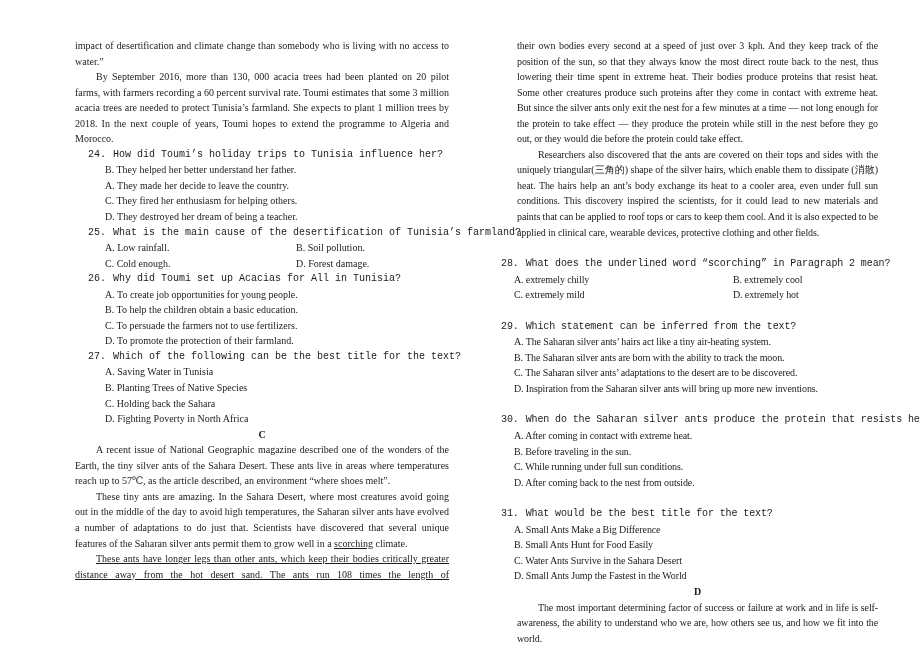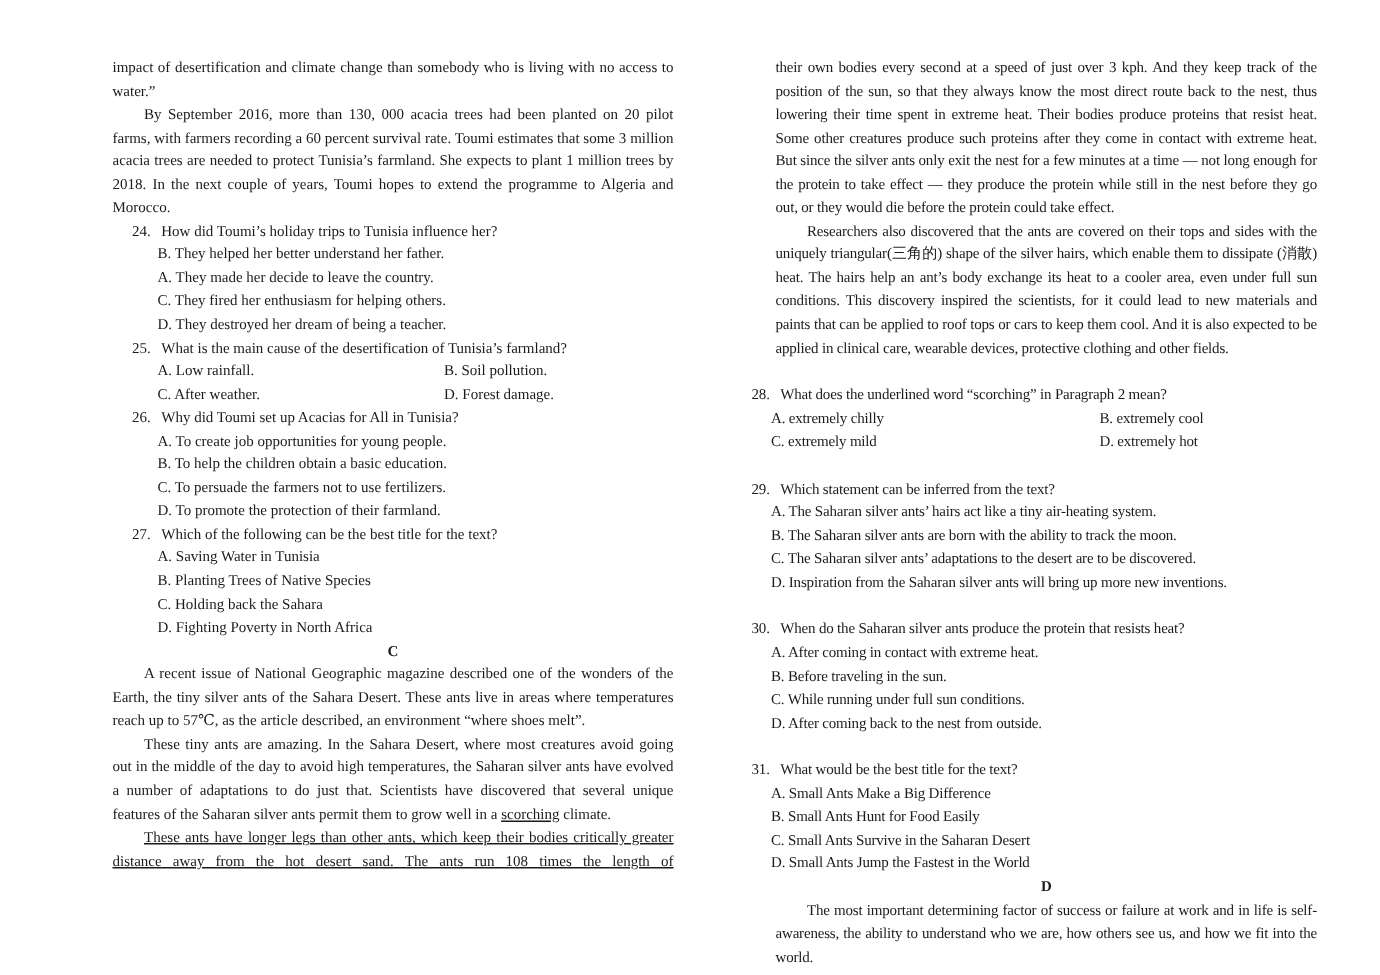--- a/index.html
+++ b/index.html
@@ -14,21 +14,21 @@
     overflow: hidden;
   }
   .col { position: absolute; top: 38px; }
   .col-left  { left: 75px;  width: 374px; }
   .col-right { left: 517px; width: 361px; letter-spacing: -0.12px; }
 
   .para { text-align: justify; text-indent: 21px; }
   .para.noindent { text-indent: 0; }
   .para.contend  { text-align-last: justify; text-decoration: underline; }
 
-  .q-head { padding-left: 13px; white-space: nowrap; }
+  .q-head { padding-left: 13px; white-space: nowrap; font-family: Liberation Mono, monospace; }
   .q-num  { margin-right: 7px; }
   .opt    { padding-left: 30px; white-space: nowrap; }
   .opt-row { display: flex; padding-left: 30px; }
   .opt-row .o1 { width: 191px; flex: 0 0 191px; }
 
   .col-right .q-head { padding-left: 0; margin-left: -16px; margin-top: 16px; }
   .col-right .opt    { padding-left: 0; margin-left: -3px; }
   .col-right .opt-row { padding-left: 0; margin-left: -3px; }
   .col-right .opt-row .o1 { width: 219px; flex: 0 0 219px; }
 
@@ -52,21 +52,21 @@
       <div class="opt">D. They destroyed her dream of being a teacher.</div>
     </div>
 
     <div>
       <div class="q-head"><span class="q-num">25.</span><span>What is the main cause of the desertification of Tunisia’s farmland?</span></div>
       <div class="opt-row">
         <div class="o1">A. Low rainfall.</div>
         <div class="o2">B. Soil pollution.</div>
       </div>
       <div class="opt-row">
-        <div class="o1">C. After weather.</div>
+        <div class="o1">C. Cold enough.</div>
         <div class="o2">D. Forest damage.</div>
       </div>
     </div>
 
     <div>
       <div class="q-head"><span class="q-num">26.</span><span>Why did Toumi set up Acacias for All in Tunisia?</span></div>
       <div class="opt">A. To create job opportunities for young people.</div>
       <div class="opt">B. To help the children obtain a basic education.</div>
       <div class="opt">C. To persuade the farmers not to use fertilizers.</div>
       <div class="opt">D. To promote the protection of their farmland.</div>
@@ -118,21 +118,21 @@
       <div class="opt">A. After coming in contact with extreme heat.</div>
       <div class="opt">B. Before traveling in the sun.</div>
       <div class="opt">C. While running under full sun conditions.</div>
       <div class="opt">D. After coming back to the nest from outside.</div>
     </div>
 
     <div>
       <div class="q-head"><span class="q-num">31.</span><span>What would be the best title for the text?</span></div>
       <div class="opt">A. Small Ants Make a Big Difference</div>
       <div class="opt">B. Small Ants Hunt for Food Easily</div>
-      <div class="opt">C. Small Ants Survive in the Saharan Desert</div>
+      <div class="opt">C. Water Ants Survive in the Sahara Desert</div>
       <div class="opt">D. Small Ants Jump the Fastest in the World</div>
     </div>
 
     <div class="sec-head">D</div>
 
     <div class="para">The most important determining factor of success or failure at work and in life is self-awareness, the ability to understand who we are, how others see us, and how we fit into the world.</div>
   </div>
 
 </div>
 

